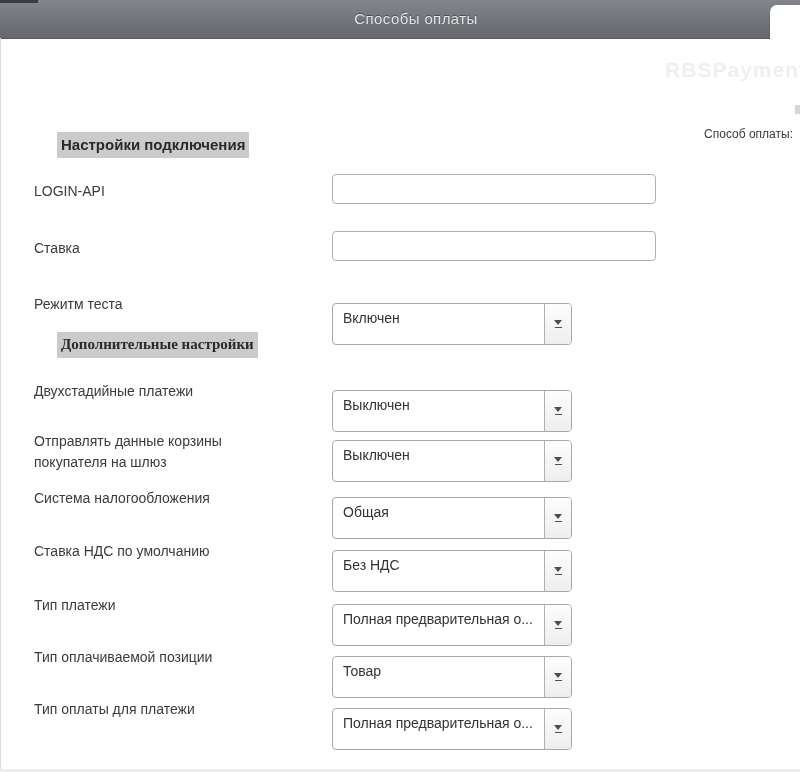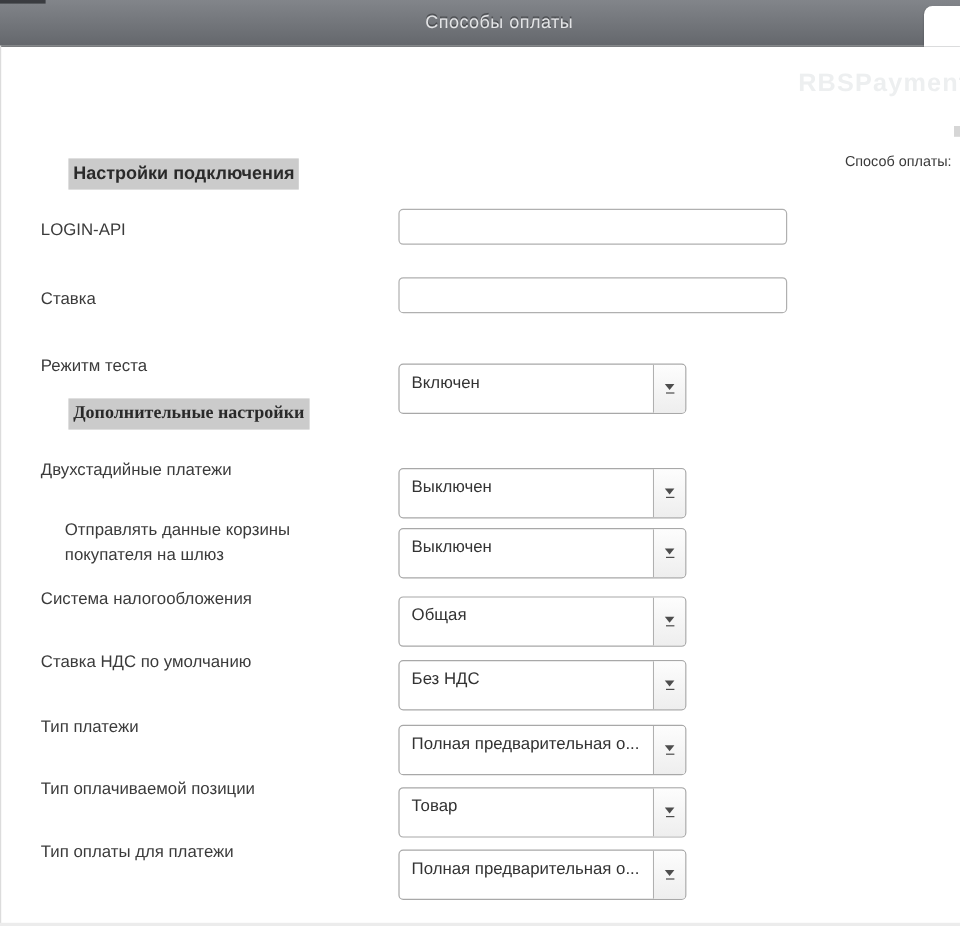--- a/index.html
+++ b/index.html
@@ -25,21 +25,21 @@
     color:#edeff0;letter-spacing:1px;white-space:nowrap;}
   .pm-line{position:absolute;top:99px;right:7px;font-size:12px;color:#3a3a3a;white-space:nowrap;margin-top:28px;}
   .pm-fragment{position:absolute;top:105px;right:0;width:5px;height:9px;background:#d6d6d6;}
 
   .section-badge{position:absolute;left:57px;display:inline-block;background:#cbcbcb;
     color:#2a2a2a;font-size:15px;font-weight:bold;padding:4px 4px 5px;white-space:nowrap;}
 
   .row{position:absolute;left:2px;right:0;height:30px;}
   .field-label{position:absolute;left:0;top:0;width:260px;padding-top:7px;
     font-size:14px;color:#3b3b3b;line-height:21px;padding-left:32px;}
-  .field-label.narrow{width:250px;margin-left:20px;}
+  .field-label.narrow{width:250px;}
 
   .text-input{position:absolute;left:330px;top:0;width:324px;height:30px;
     box-sizing:border-box;border:1px solid #b0b0b0;border-radius:4px;background:#fff;
     font-family:inherit;font-size:14px;color:#333;padding:0 8px;outline:none;}
 
   .select{position:absolute;left:330px;top:16px;width:240px;height:42px;
     box-sizing:border-box;border:1px solid #a8a8a8;border-radius:4px;background:#fff;
     display:flex;align-items:stretch;cursor:default;}
   .select-value{flex:1;font-size:14px;color:#333;padding:6px 4px 0 10px;
     white-space:nowrap;overflow:hidden;}

